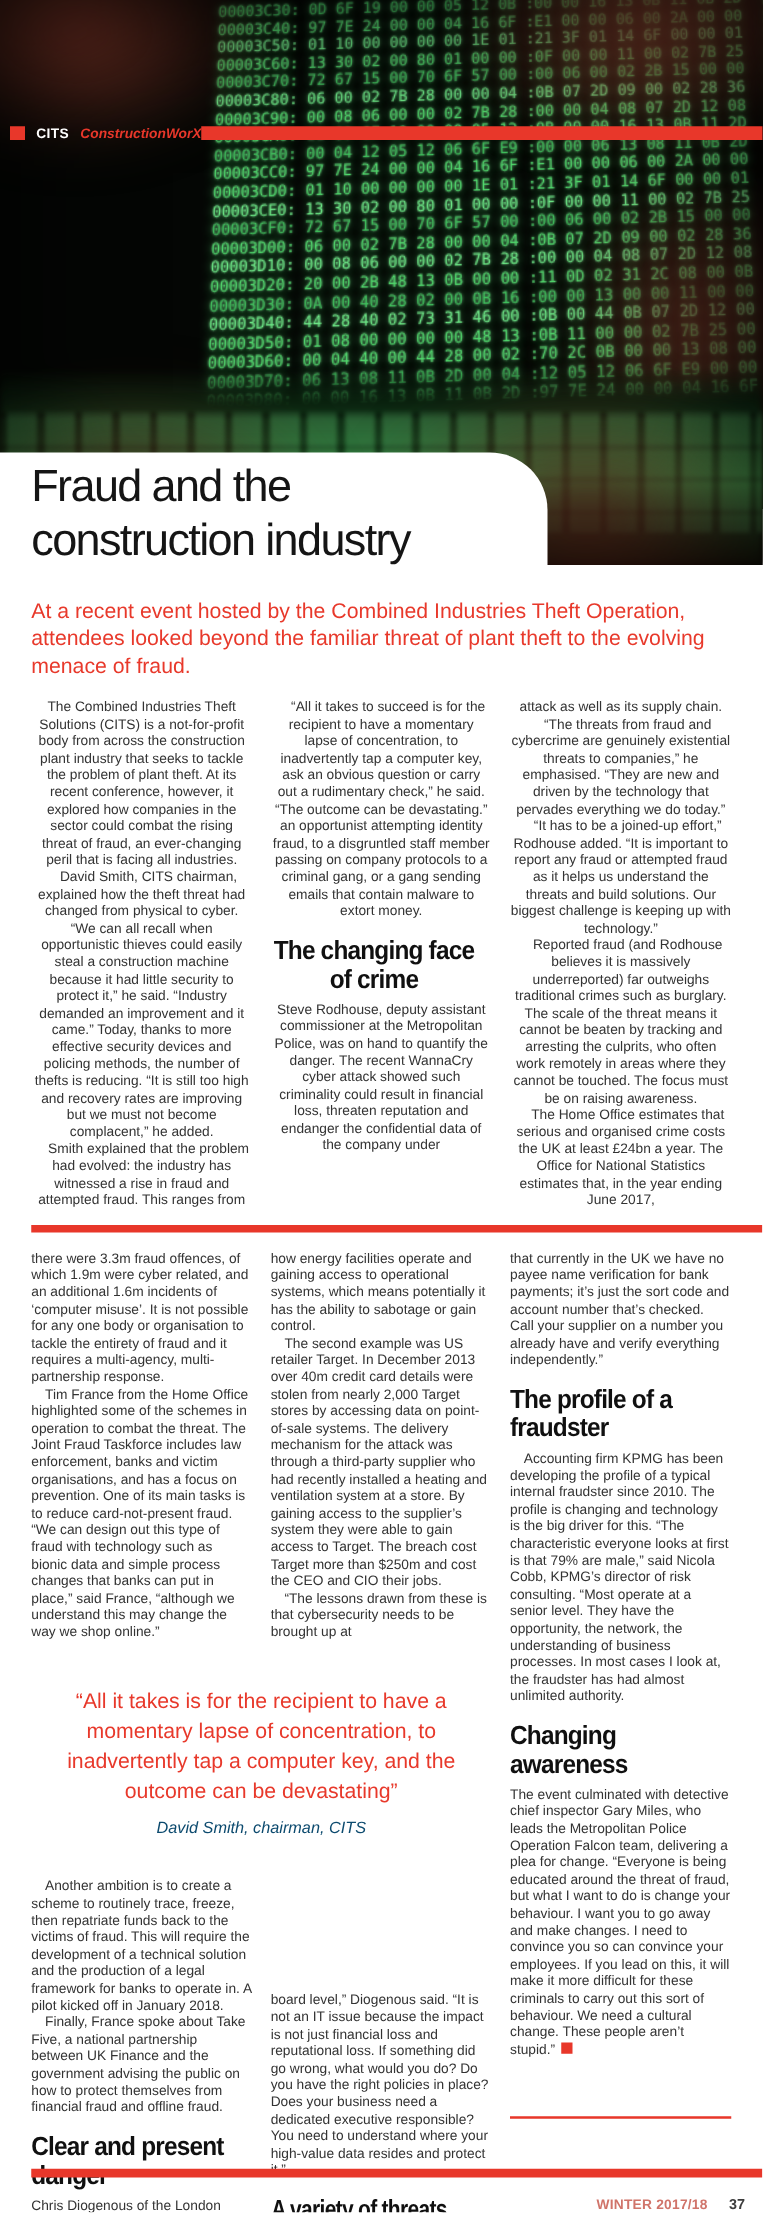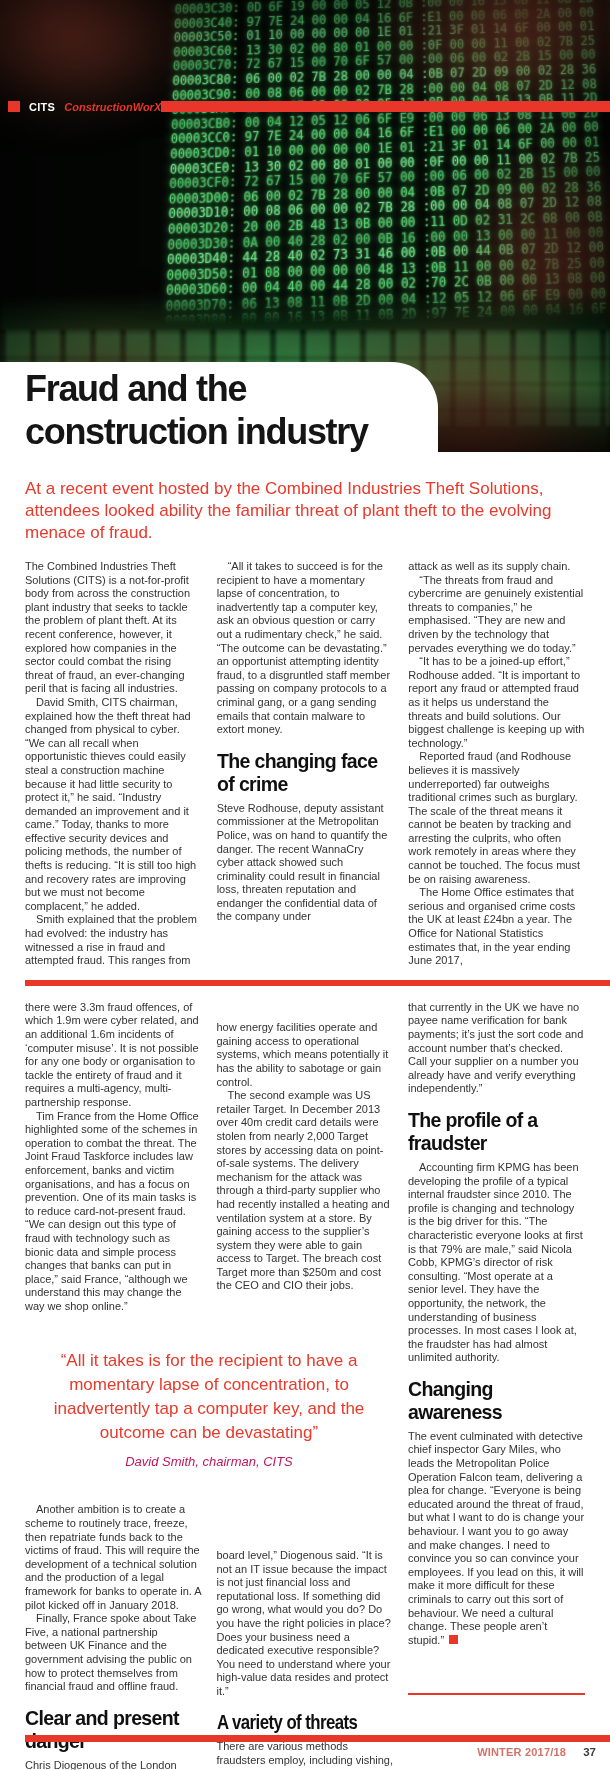--- a/index.html
+++ b/index.html
@@ -32,50 +32,50 @@
   
   .masthead{position:absolute;top:99px;left:0;right:0;height:15px;display:flex;align-items:center;}
   .mh-sq{width:12px;height:11px;background:#e8372a;margin-left:8px;}
   .mh-cits{color:#fff;font-weight:bold;font-size:11px;letter-spacing:.3px;margin:0 9px 0 9px;}
   .mh-brand{color:#e8372a;font-weight:bold;font-style:italic;font-size:11px;}
   .mh-bar{flex:1;height:11px;background:#e8372a;}
 
   
   .title-panel{position:absolute;left:0;bottom:0;width:438px;height:90px;background:#fff;
                border-radius:0 46px 0 0;}
-  .title{margin:0;padding:5px 0 0 25px;font-size:36px;line-height:43px;font-weight:bold;
+  .title{margin:0;padding:5px 0 0 25px;font-size:36px;line-height:43px;font-weight:normal;
          color:#151515;letter-spacing:-1.3px;white-space:pre;}
 
   
   .standfirst{margin:26px 25px 16px 25px;font-size:17px;line-height:22px;color:#e8392b;}
-  .cols{display:flex;gap:15px;margin:0 25px;align-items:flex-start;}
+  .cols{display:flex;gap:15px;margin:0 25px;align-items:flex-start;text-align:center;}
   .col{flex:1;min-width:0;}
   .bp{margin:0;font-size:11px;line-height:13.6px;color:#333;}
   .bp.ind{text-indent:11px;}
   .h2{margin:12px 0 7px 0;font-size:21px;line-height:23px;font-weight:bold;color:#101010;
       letter-spacing:-.7px;white-space:pre;transform:scaleX(.93);transform-origin:0 50%;}
   .h2.hf{transform:scaleX(.8);}
   .red-divider{height:6px;background:#e8372a;margin:12px 0 15px 25px;}
 
   .main-body{display:flex;gap:15px;margin:0 25px;align-items:flex-start;}
   .left-region{flex:0 0 368px;min-width:0;}
   .right-col{flex:1;min-width:0;}
-  .row2{display:flex;gap:15px;align-items:center;}
+  .row2{display:flex;gap:15px;align-items:flex-end;}
   .row2 .col{flex:1;min-width:0;}
 
   .pullquote{margin:36px 0 34px 0;text-align:center;}
   .pq-text{margin:0 2px;font-size:17px;line-height:24px;color:#e8392b;}
-  .pq-attr{margin-top:9px;font-size:13px;font-style:italic;color:#be185d;}
+  .pq-attr{margin-top:9px;font-size:13px;font-style:italic;color:#0c4a6e;}
 
   .endsq{display:inline-block;width:9px;height:9px;background:#e8372a;margin-left:5px;}
   .thinrule{height:2px;background:#e8372a;margin:46px 0 17px 0;}
 
   
   .footer-bar{position:absolute;left:25px;right:0;bottom:28px;height:7px;background:#e8372a;}
-  .footer-text{position:absolute;right:14px;bottom:12px;font-size:11px;}
+  .footer-text{position:absolute;right:14px;bottom:0;font-size:11px;}
   .issue{color:#d0746a;font-weight:bold;letter-spacing:.2px;}
   .pageno{color:#3d3d3d;font-weight:bold;margin-left:14px;font-size:11.5px;}
 </style>
 </head>
 <body>
 
 <div class="page">
 
   <div class="hero">
     <div class="hexscreen">
@@ -117,21 +117,21 @@
       <span class="mh-brand">ConstructionWorX</span>
       <div class="mh-bar"></div>
     </div>
 
     <div class="title-panel">
       <h1 class="title">Fraud and the
 construction industry</h1>
     </div>
   </div>
 
-  <p class="standfirst">At a recent event hosted by the Combined Industries Theft Solutions, attendees looked ability the familiar threat of plant theft to the evolving menace of fraud.</p>
+  <p class="standfirst">At a recent event hosted by the Combined Industries Theft Operation, attendees looked beyond the familiar threat of plant theft to the evolving menace of fraud.</p>
 
   <div class="cols">
       <div class="col">
         <p class="bp">The Combined Industries Theft Solutions (CITS) is a not-for-profit body from across the construction plant industry that seeks to tackle the problem of plant theft. At its recent conference, however, it explored how companies in the sector could combat the rising threat of fraud, an ever-changing peril that is facing all industries.</p>
         <p class="bp ind">David Smith, CITS chairman, explained how the theft threat had changed from physical to cyber. “We can all recall when opportunistic thieves could easily steal a construction machine because it had little security to protect it,” he said. “Industry demanded an improvement and it came.” Today, thanks to more effective security devices and policing methods, the number of thefts is reducing. “It is still too high and recovery rates are improving but we must not become complacent,” he added.</p>
         <p class="bp ind">Smith explained that the problem had evolved: the industry has witnessed a rise in fraud and attempted fraud. This ranges from</p>
       </div>
       <div class="col">
         <p class="bp ind">“All it takes to succeed is for the recipient to have a momentary lapse of concentration, to inadvertently tap a computer key, ask an obvious question or carry out a rudimentary check,” he said. “The outcome can be devastating.”</p>
         <p class="bp">an opportunist attempting identity fraud, to a disgruntled staff member passing on company protocols to a criminal gang, or a gang sending emails that contain malware to extort money.</p>
@@ -153,20 +153,21 @@
   <div class="main-body">
     <div class="left-region">
       <div class="row2">
           <div class="col">
             <p class="bp">there were 3.3m fraud offences, of which 1.9m were cyber related, and an additional 1.6m incidents of ‘computer misuse’. It is not possible for any one body or organisation to tackle the entirety of fraud and it requires a multi-agency, multi-partnership response.</p>
             <p class="bp ind">Tim France from the Home Office highlighted some of the schemes in operation to combat the threat. The Joint Fraud Taskforce includes law enforcement, banks and victim organisations, and has a focus on prevention. One of its main tasks is to reduce card-not-present fraud. “We can design out this type of fraud with technology such as bionic data and simple process changes that banks can put in place,” said France, “although we understand this may change the way we shop online.”</p>
           </div>
           <div class="col">
             <p class="bp">how energy facilities operate and gaining access to operational systems, which means potentially it has the ability to sabotage or gain control.</p>
             <p class="bp ind">The second example was US retailer Target. In December 2013 over 40m credit card details were stolen from nearly 2,000 Target stores by accessing data on point-of-sale systems. The delivery mechanism for the attack was through a third-party supplier who had recently installed a heating and ventilation system at a store. By gaining access to the supplier’s system they were able to gain access to Target. The breach cost Target more than $250m and cost the CEO and CIO their jobs.</p>
+            <p class="bp ind">“The lessons drawn from these is that cybersecurity needs to be brought up at</p>
           </div>
         </div>
 
       <div class="pullquote">
         <p class="pq-text">“All it takes is for the recipient to have a momentary lapse of concentration, to inadvertently tap a computer key, and the outcome can be devastating”</p>
         <div class="pq-attr">David Smith, chairman, CITS</div>
       </div>
 
       <div class="row2">
           <div class="col">

